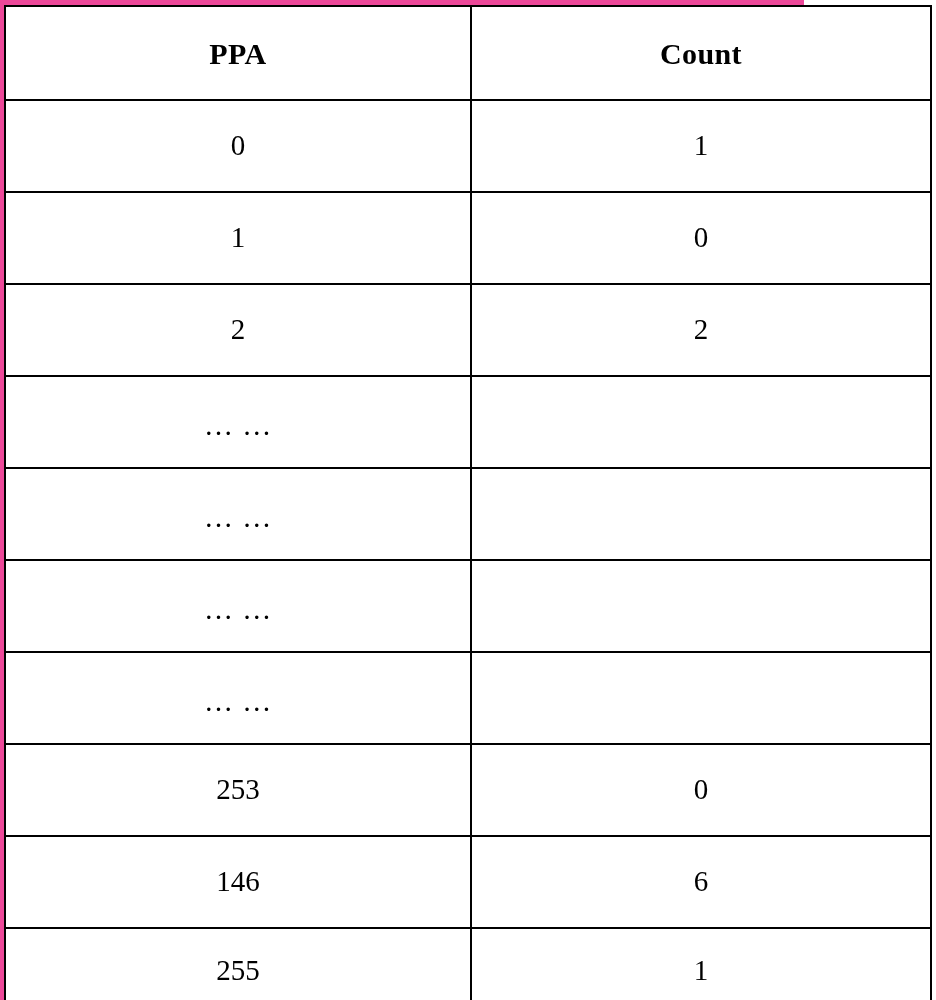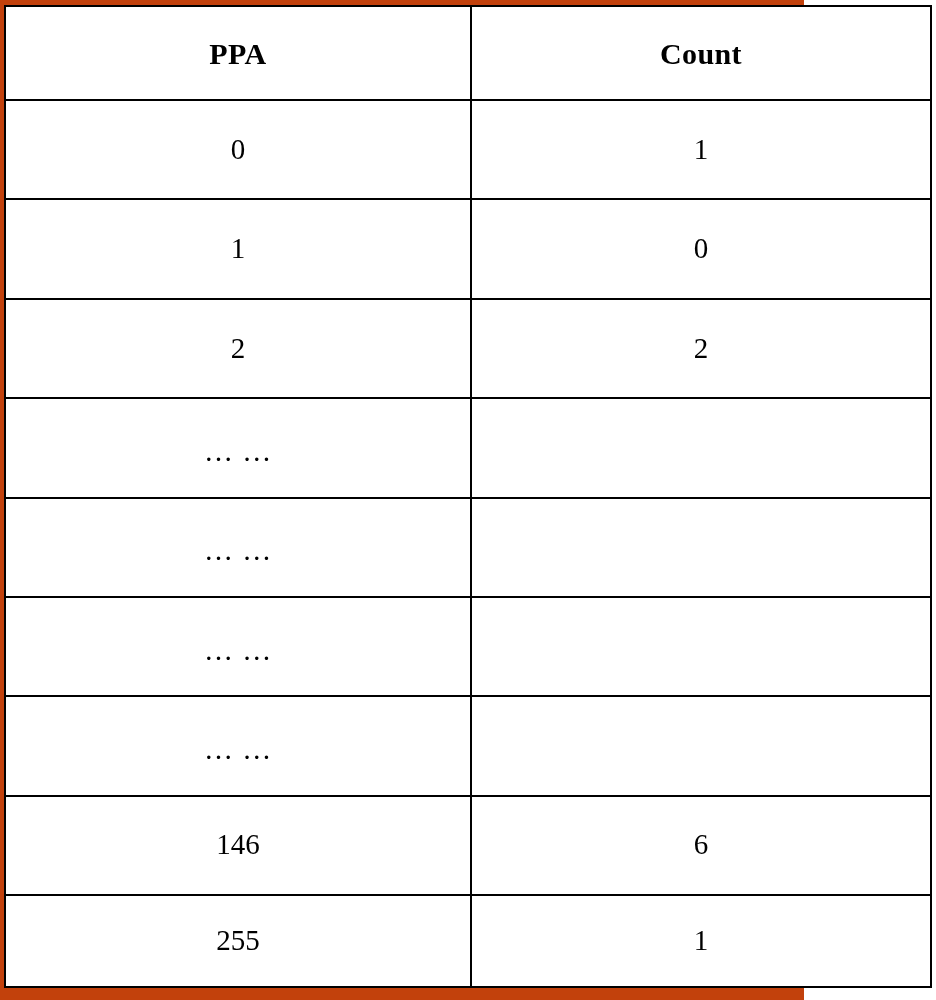--- a/index.html
+++ b/index.html
@@ -14,21 +14,21 @@
     height: 1000px;
     font-family: "Liberation Serif", "DejaVu Serif", serif;
     color: #000000;
     overflow: hidden;
   }
 
   .page {
     position: relative;
     width: 804px;
     height: 1000px;
-    background: #c2410c;
+    background: #ec4899;
   }
 
   
   .data-table {
     position: absolute;
     left: 4px;
     top: 5px;
     width: 926px;
     height: 983px;
     border-collapse: collapse;
@@ -132,20 +132,24 @@
       <tr>
         <td class="ellipsis-cell"><span class="ellipsis-text">… …</span></td>
         <td class="empty-cell"></td>
       </tr>
 
       <tr>
         <td class="ellipsis-cell"><span class="ellipsis-text">… …</span></td>
         <td class="empty-cell"></td>
       </tr>
 
+      <tr>
+        <td>253</td>
+        <td>0</td>
+      </tr>
 
       <tr>
         <td>146</td>
         <td>6</td>
       </tr>
 
       <tr class="last-row">
         <td>255</td>
         <td>1</td>
       </tr>

